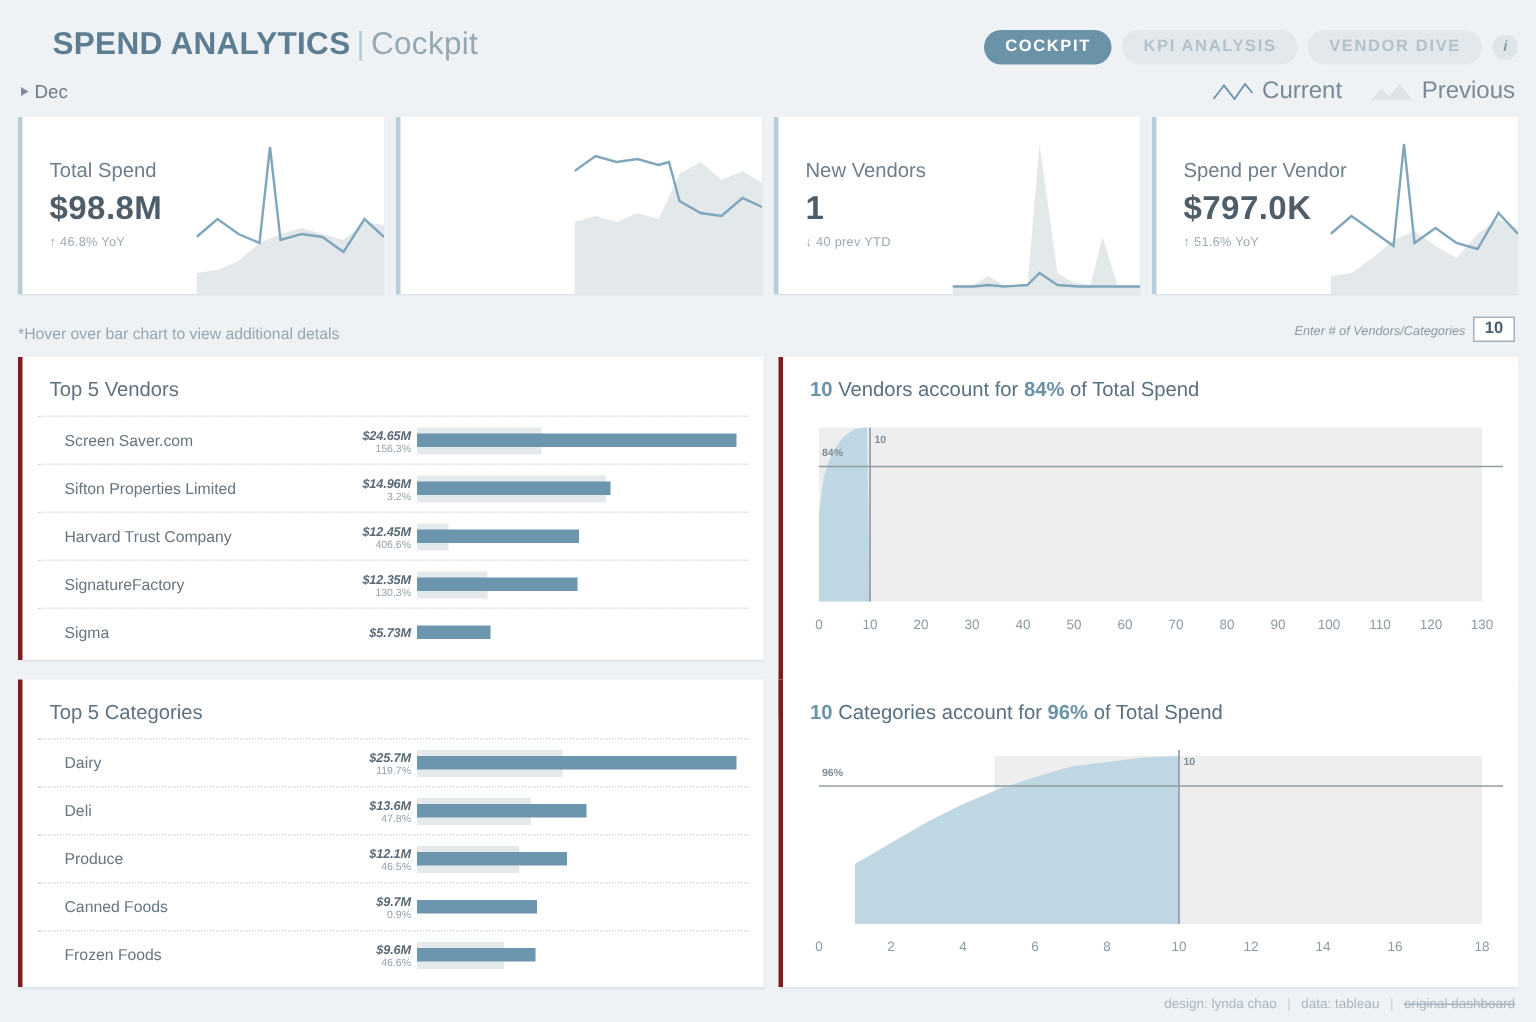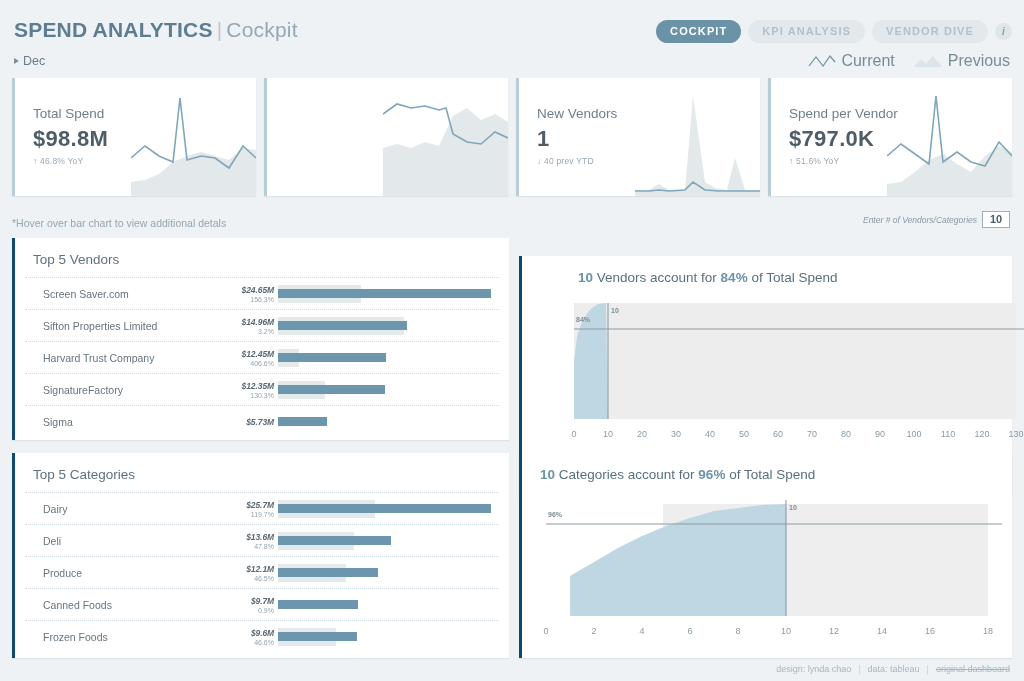--- a/index.html
+++ b/index.html
@@ -8,21 +8,21 @@
     background:#eef2f4;
     font-family:"Liberation Sans", sans-serif;
     color:#5b6b77;
     overflow:hidden;
   }
   .page{position:relative;width:1024px;height:681px;box-sizing:border-box;}
 
   
   .header{position:absolute;left:0;top:0;width:1024px;height:78px;}
   .title{position:absolute;left:14px;top:18px;font-size:21px;letter-spacing:.2px;}
-  .title .t-main{font-weight:bold;color:#5d7d92;}
+  .title .t-main{font-weight:bold;color:#5d7d92;margin-left:21px;}
   .title .t-sep{color:#b9c8d1;font-weight:normal;padding:0 4px;}
   .title .t-sub{color:#95a8b4;font-weight:normal;}
 
   .filters{position:absolute;left:14px;top:54px;display:flex;gap:22px;font-size:12.5px;color:#6b7c88;flex-direction:column;}
   .filter{display:flex;align-items:center;gap:4px;cursor:pointer;}
   .tri{width:0;height:0;border-left:5px solid #7e8e99;border-top:3.5px solid transparent;border-bottom:3.5px solid transparent;display:inline-block;}
 
   .tabs{position:absolute;right:12px;top:20px;display:flex;align-items:center;gap:7px;}
   .tab{font-size:11px;letter-spacing:1.1px;padding:5px 14px 6px;border-radius:12px;font-weight:bold;}
   .tab.active{background:#6b93a8;color:#ffffff;}
@@ -44,26 +44,26 @@
   .kpi-spark{position:absolute;right:0;bottom:0;width:125px;height:110px;}
 
   
   .note{position:absolute;left:12px;top:217px;font-size:10.5px;color:#97a6b0;}
   .vendor-input-wrap{position:absolute;right:14px;top:211px;display:flex;align-items:center;gap:5px;}
   .vendor-input-label{font-size:8.5px;color:#8b9aa4;font-style:italic;}
   .vendor-input{width:26px;height:15px;border:1px solid #9fb0ba;background:#fff;font-size:11px;
     color:#4e5d68;font-weight:bold;text-align:center;line-height:15px;}
 
   
-  .panel{position:absolute;background:#ffffff;border-left:3px solid #0c4a6e;
+  .panel{position:absolute;background:#ffffff;border-left:3px solid #7f1d1d;
          box-shadow:0 1px 1px rgba(140,160,175,.18);box-sizing:border-box;}
   .panel-title{font-size:13.5px;color:#5f7280;padding:14px 0 10px 18px;}
 
   #panel-vendors{left:12px;top:238px;width:497px;height:202px;}
-  #panel-vendor-pareto{left:519px;top:256px;width:493px;height:240px;padding-left:38px;}
+  #panel-vendor-pareto{left:519px;top:238px;width:493px;height:240px;}
   #panel-categories{left:12px;top:453px;width:497px;height:205px;}
   #panel-cat-pareto{left:519px;top:453px;width:493px;height:205px;}
 
   .pareto-title{font-size:13.5px;padding:14px 0 0 18px;color:#58707f;}
   .pareto-title .hl{color:#6b93a8;font-weight:bold;}
 
   
   .bar-rows{padding:0 10px 0 10px;}
   .bar-row{position:relative;height:31px;border-top:1px dotted #cfdbe2;display:flex;align-items:center;}
   .bar-row:first-child{border-top:1px dotted #cfdbe2;}

